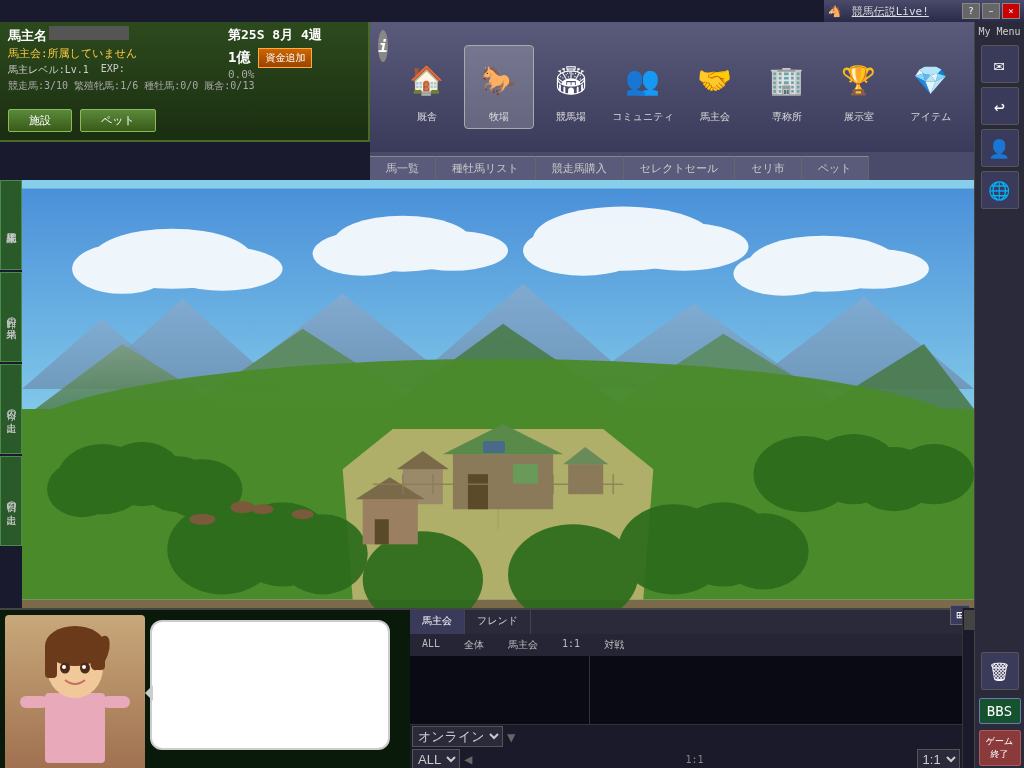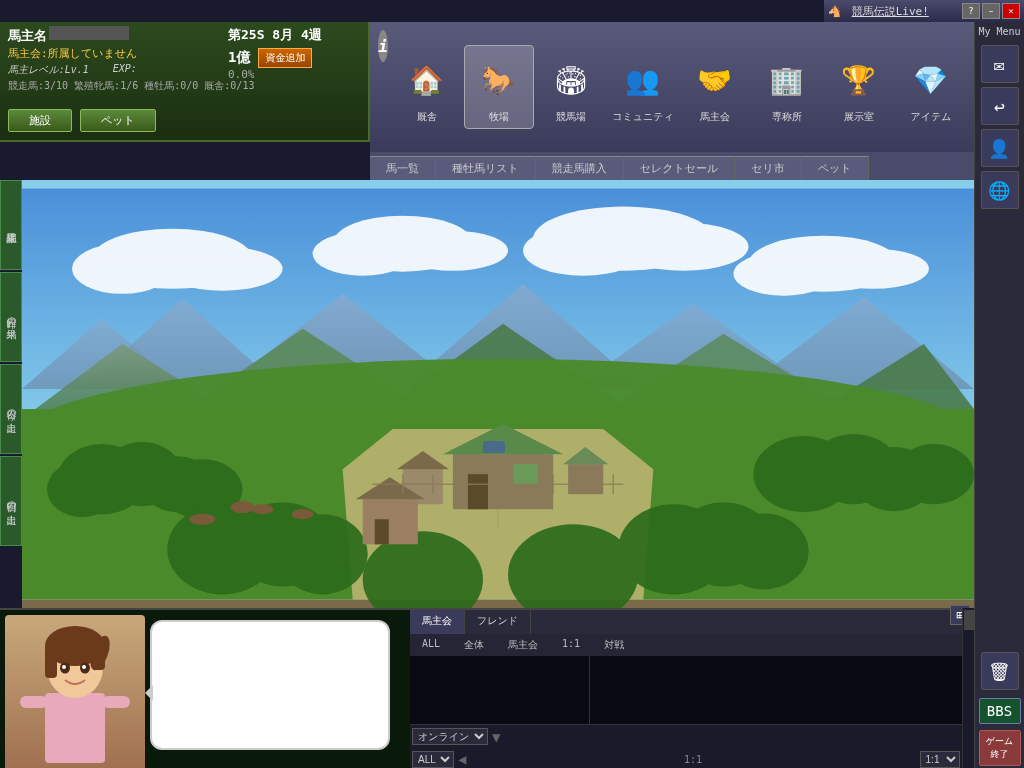--- a/index.html
+++ b/index.html
@@ -182,21 +182,21 @@
       flex: 1; background: #0a0a14; display: flex;
     }
     #chat-left { width: 180px; background: #0a0a14; border-right: 1px solid #333; }
     #chat-right { flex: 1; background: #0a0a14; }
     #chat-input-row {
       display: flex; height: 24px; align-items: center;
       background: #1a1a2a; border-top: 1px solid #333; gap: 4px; padding: 2px;
     }
     .chat-select {
       background: #2a2a3a; border: 1px solid #555; color: #ccc;
-      font-size: 10px; padding: 1px;
+      font-size: 13px; padding: 1px;
     }
     #chat-bottom-row {
       display: flex; height: 22px; align-items: center;
       background: #1a1a2a; gap: 4px; padding: 2px;
     }
     #expand-btn {
       position: absolute; top: 605px; right: 54px;
       width: 20px; height: 20px; background: #3a3a5a;
       border: 1px solid #666; display: flex; align-items: center;
       justify-content: center; cursor: pointer; font-size: 12px; color: #fff;
@@ -215,21 +215,21 @@
   <div class="titlebar-btn">－</div>
   <div class="titlebar-btn close">×</div>
 </div>
 
 <div id="top-bar">
   <div style="display:flex; gap:2px; align-items:baseline;">
     <span style="font-size:13px;font-weight:bold;color:#fff;">馬主名</span>
     <span style="background:#555;width:80px;height:14px;display:inline-block;"></span>
   </div>
   <div style="color:#ffcc44;font-size:11px;margin-top:1px;">馬主会:所属していません</div>
-  <div style="display:flex;gap:24px;margin-top:2px;font-style:italic;">
+  <div style="display:flex;gap:12px;margin-top:2px;">
     <span style="font-size:10px;color:#ccc;">馬主レベル:Lv.1</span>
     <span style="font-size:10px;color:#ccc;">EXP:</span>
   </div>
   <div style="font-size:10px;color:#aaa;margin-top:2px;">競走馬:3/10 繁殖牝馬:1/6 種牡馬:0/0 厩舎:0/13</div>
   <div id="bottom-btns">
     <button class="green-btn">施設</button>
     <button class="green-btn">ペット</button>
   </div>
 </div>
 

